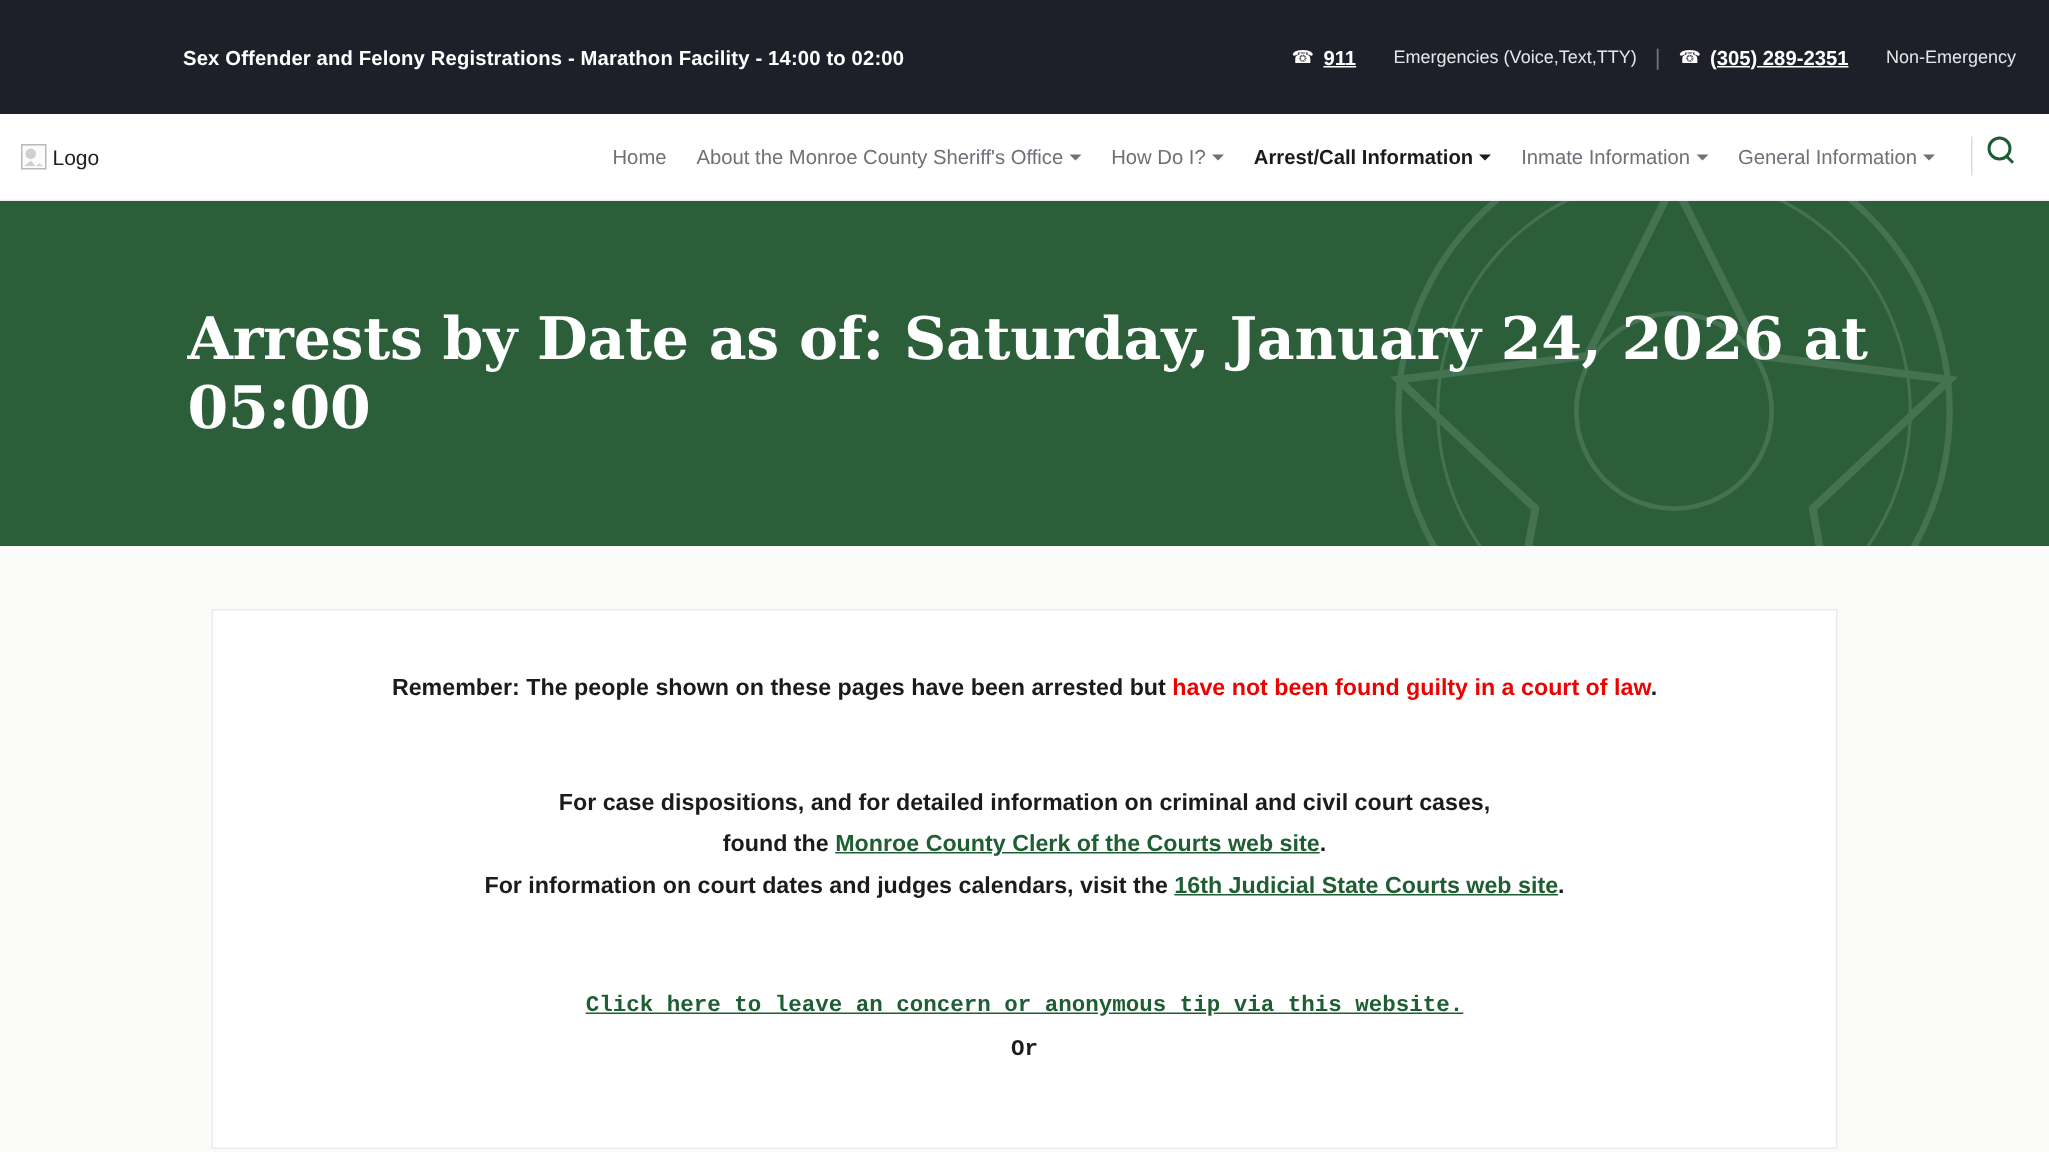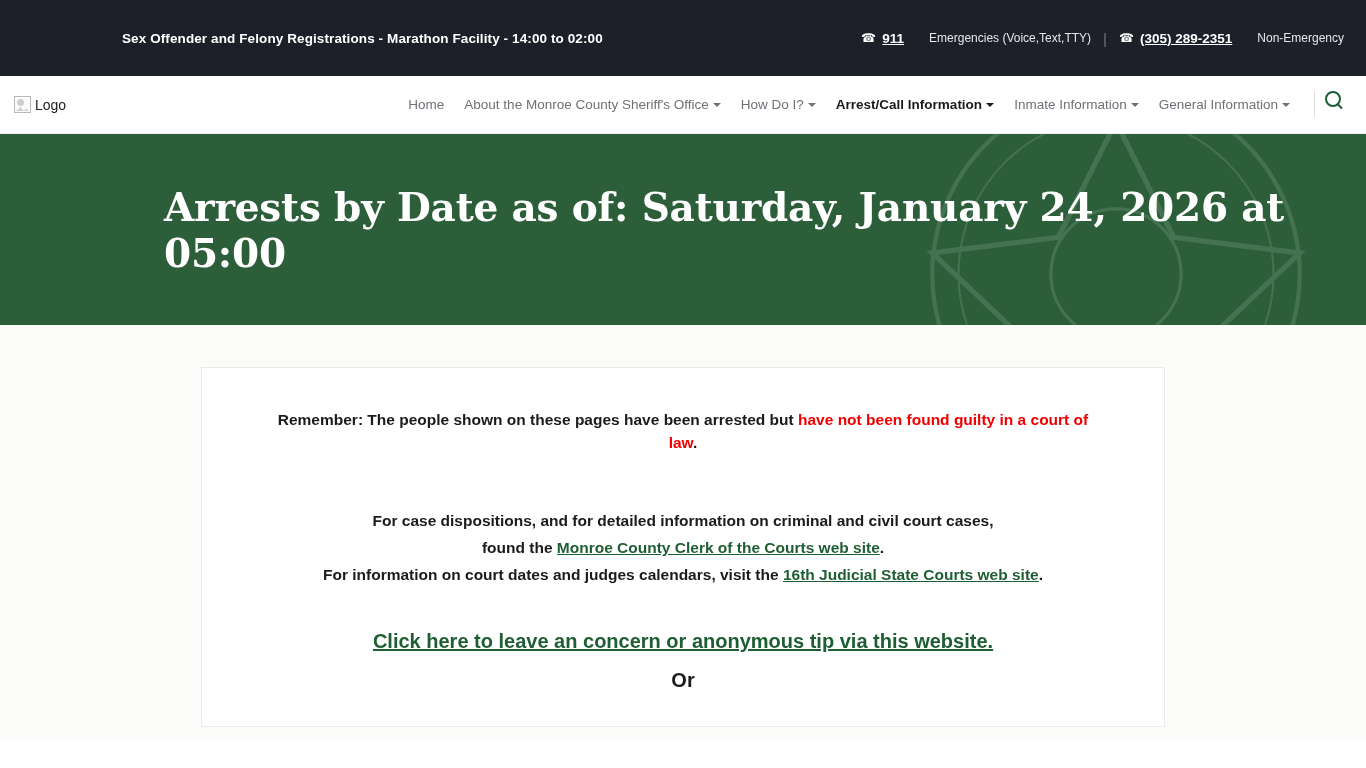--- a/index.html
+++ b/index.html
@@ -144,27 +144,26 @@
     content: "";
     position: absolute;
     width: 7px; height: 2px;
     background: #1b5e36;
     transform: rotate(45deg);
     left: 11px; top: 14px;
   }
 
   
   .hero {
-    height: 191px;
+    height: 230px;
     background: #2b5e39;
     position: relative;
     overflow: hidden;
     display: flex;
     align-items: center;
-    padding-left: 39px;
   }
   .hero h1 {
     margin: 0;
     padding-left: 125px;
     color: #ffffff;
     font-size: 39px;
     font-weight: bold;
     letter-spacing: -.2px;
     font-family: "DejaVu Serif", "Liberation Serif", serif;
     position: relative;
@@ -180,21 +179,21 @@
     z-index: 1;
   }
 
   
   .page-body {
     background: #fbfbfa;
     height: 415px;
     padding-top: 42px;
   }
   .card {
-    width: 964px;
+    width: 1084px;
     margin: 0 auto;
     background: #ffffff;
     border: 1px solid #ebebeb;
     min-height: 360px;
     padding: 40px 60px 20px;
     text-align: center;
   }
   .disclaimer {
     font-size: 15.5px;
     font-weight: bold;
@@ -209,25 +208,26 @@
     color: #1b1b1b;
     line-height: 1.75;
   }
   .grn-link {
     color: #1f5e33;
     text-decoration: underline;
     font-weight: bold;
     cursor: pointer;
   }
   .block-3 {
-    margin-top: 34px;
-    font-size: 20px;
+    margin-top: 52px;
+    font-size: 15px;
     font-weight: bold;
     line-height: 1.95;
     color: #1b1b1b;
+    font-family: Liberation Mono, monospace;
   }
   .block-3 .or { font-weight: bold; color: #1b1b1b; }
 </style>
 </head>
 <body>
 
 <div class="topbar">
   <div class="topbar-left">Sex Offender and Felony Registrations - Marathon Facility - 14:00 to 02:00</div>
   <div class="topbar-right">
     <span class="phone-icon">☎</span>

